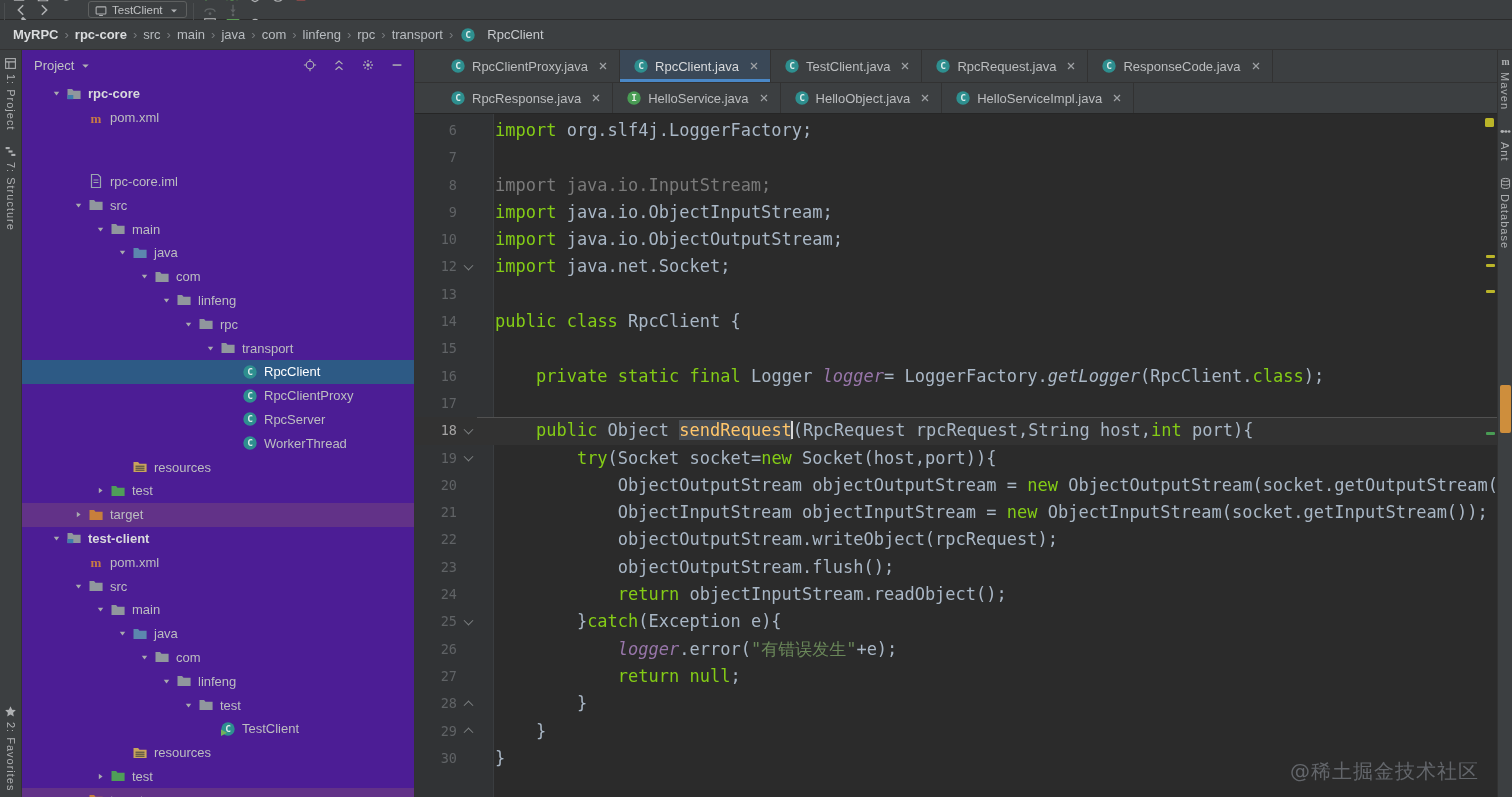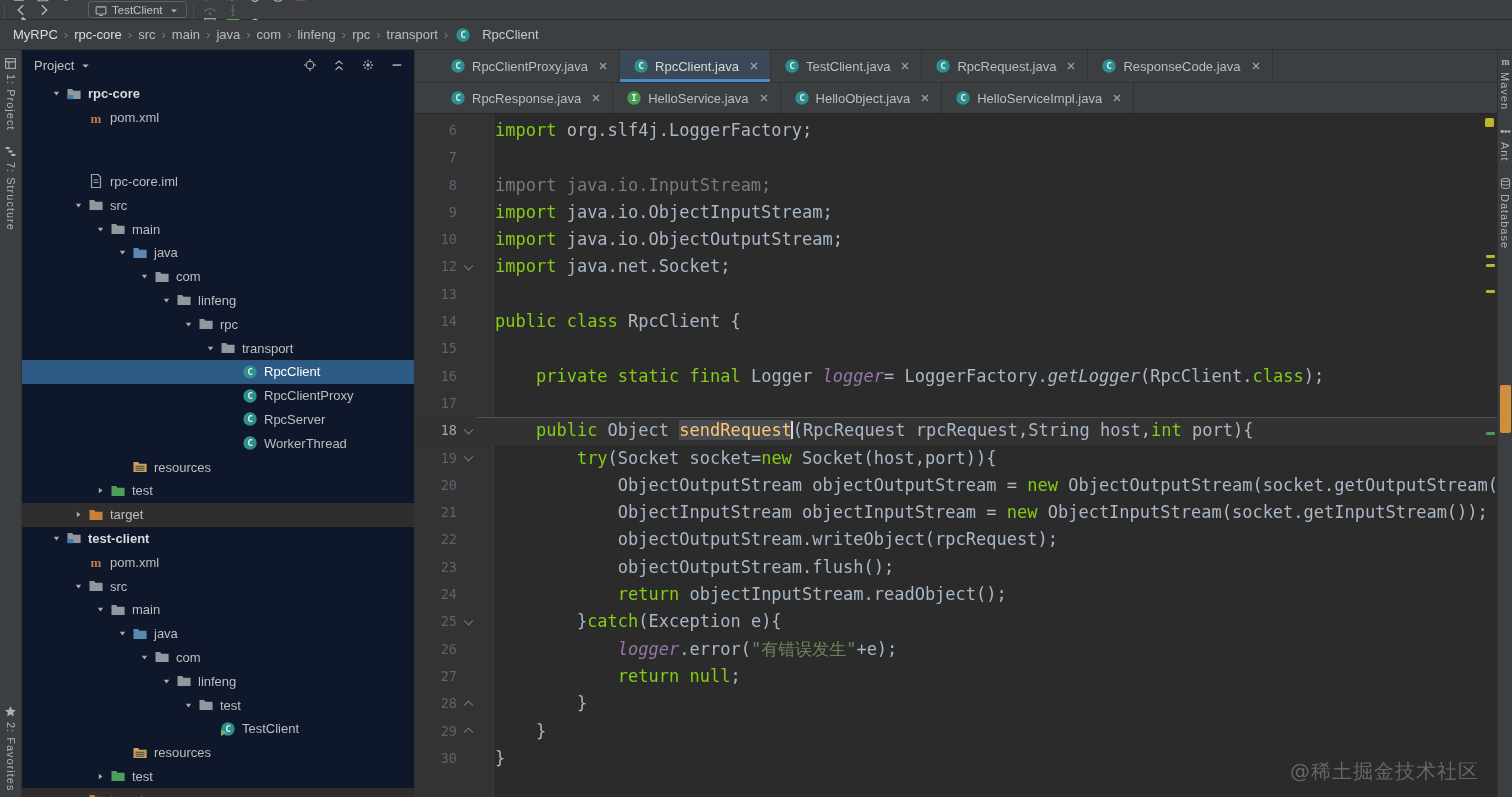--- a/index.html
+++ b/index.html
@@ -12,38 +12,38 @@
   .tb-group { display:flex; align-items:center; gap:9px; padding:0 9px; }
   .tb-group + .tb-group { border-left:1px solid #4b4e50; }
   .tb-icon { width:14px; height:14px; display:inline-flex; }
   .tb-icon svg { width:14px; height:14px; }
   .combo { display:flex; align-items:center; gap:5px; border:1px solid #5e6060; border-radius:3px; height:17px; padding:0 6px; margin:0 6px; font-size:11.5px; color:#bfc1c3; }
   .combo .tb-icon { width:12px; height:12px; }
 
   
   .breadcrumbs { height:30px; flex:none; display:flex; align-items:center; background:#3c3f41; border-bottom:1px solid #323232; padding:0 8px; font-size:13px; }
   .bc-item { color:#b8bcc0; padding:2px 5px; white-space:nowrap; }
-  .bc-item.bold { font-weight:normal; color:#dadcde; }
+  .bc-item.bold { font-weight:bold; color:#dadcde; }
   .bc-sep { color:#787b7e; padding:0 1px; }
   .bc-current { display:flex; align-items:center; gap:5px; color:#c7cacd; padding:2px 5px; }
 
   
   .main { flex:1; display:flex; min-height:0; }
   .stripe { background:#3c3f41; flex:none; display:flex; flex-direction:column; align-items:center; color:#aeb0b2; position:relative; }
   .stripe.left { width:22px; border-right:1px solid #323232; padding:6px 0; justify-content:space-between; }
   .stripe.right { width:15px; border-left:1px solid #323232; padding:4px 0; }
   .stripe-group { display:flex; flex-direction:column; align-items:center; gap:14px; }
   .stripe-item { display:flex; flex-direction:column; align-items:center; gap:5px; cursor:default; }
   .stripe-label { writing-mode:vertical-rl; font-size:11px; letter-spacing:1px; color:#aeb0b2; white-space:nowrap; }
   .stripe-icon { width:13px; height:13px; }
   .stripe-icon svg { width:13px; height:13px; }
   .stripe-marker { position:absolute; left:2px; right:1px; border-radius:2px; }
 
   
-  .project { width:393px; flex:none; background:#0f172a; border-right:1px solid #323232; display:flex; flex-direction:column; min-height:0; }
+  .project { width:393px; flex:none; background:#4c1d95; border-right:1px solid #323232; display:flex; flex-direction:column; min-height:0; }
   .proj-header { height:30px; flex:none; display:flex; align-items:center; padding:0 10px 0 12px; font-size:13px; color:#bfc1c3; }
   .proj-title { display:flex; align-items:center; gap:5px; }
   .proj-title .tb-icon { width:13px; height:13px; }
   .proj-icons { margin-left:auto; display:flex; gap:15px; align-items:center; }
   .tree { flex:1; overflow:hidden; padding-top:2px; }
   .trow { height:23.8px; display:flex; align-items:center; font-size:13px; color:#bcbec0; white-space:nowrap; cursor:default; }
   .trow .arrow { width:17px; flex:none; display:inline-flex; justify-content:center; }
   .trow .arrow svg { width:11px; height:11px; }
   .ticon { width:17px; height:17px; flex:none; display:inline-flex; align-items:center; justify-content:center; margin-right:6px; }
   .ticon svg { width:16px; height:16px; }

